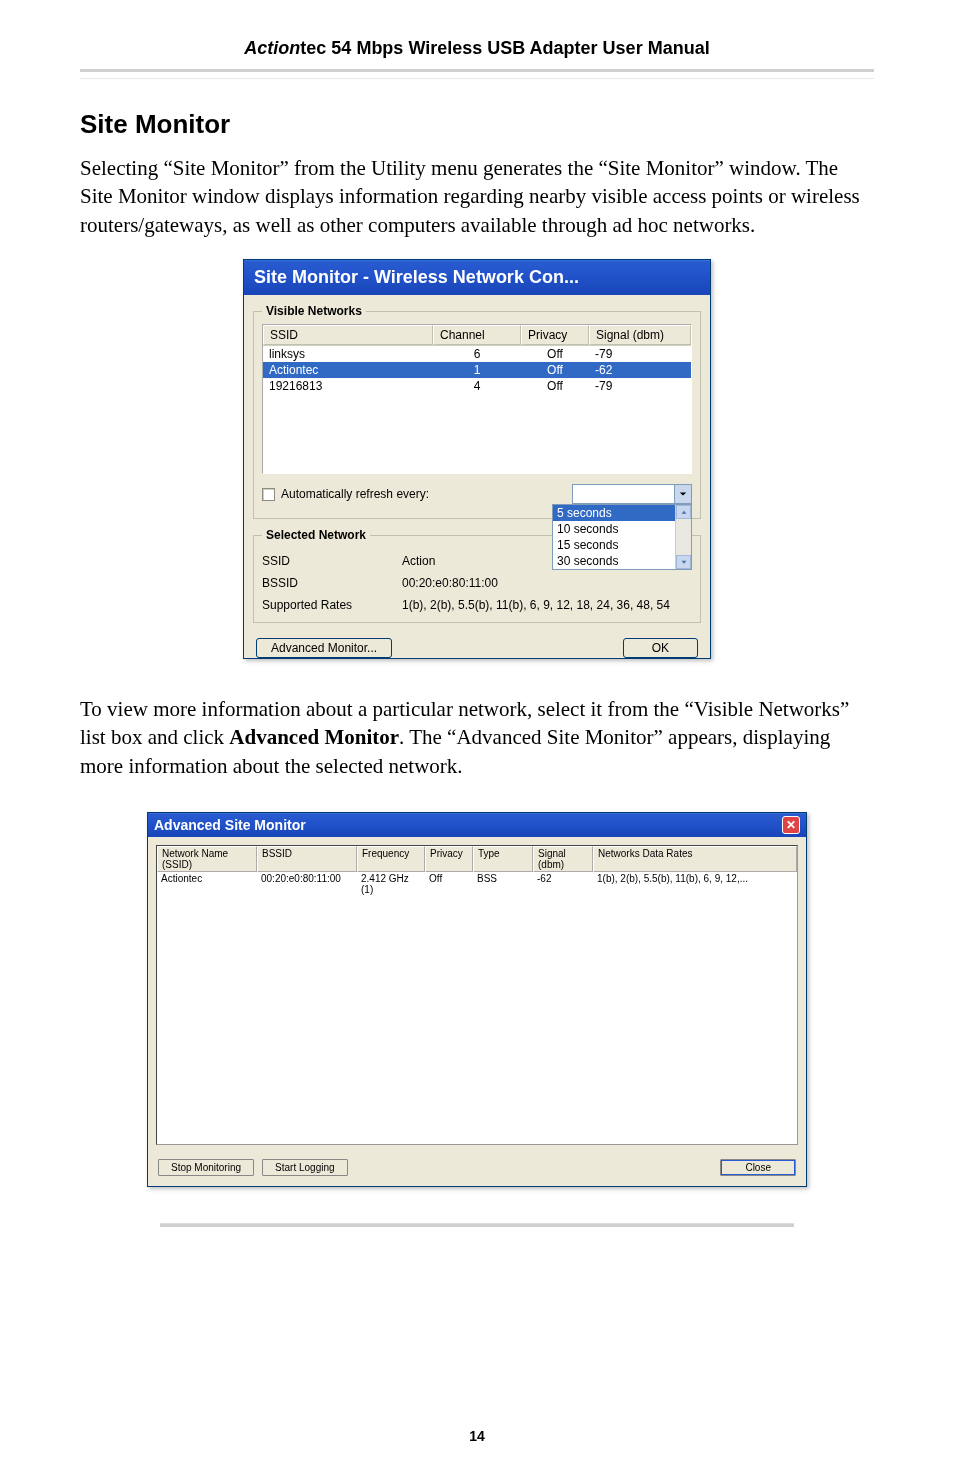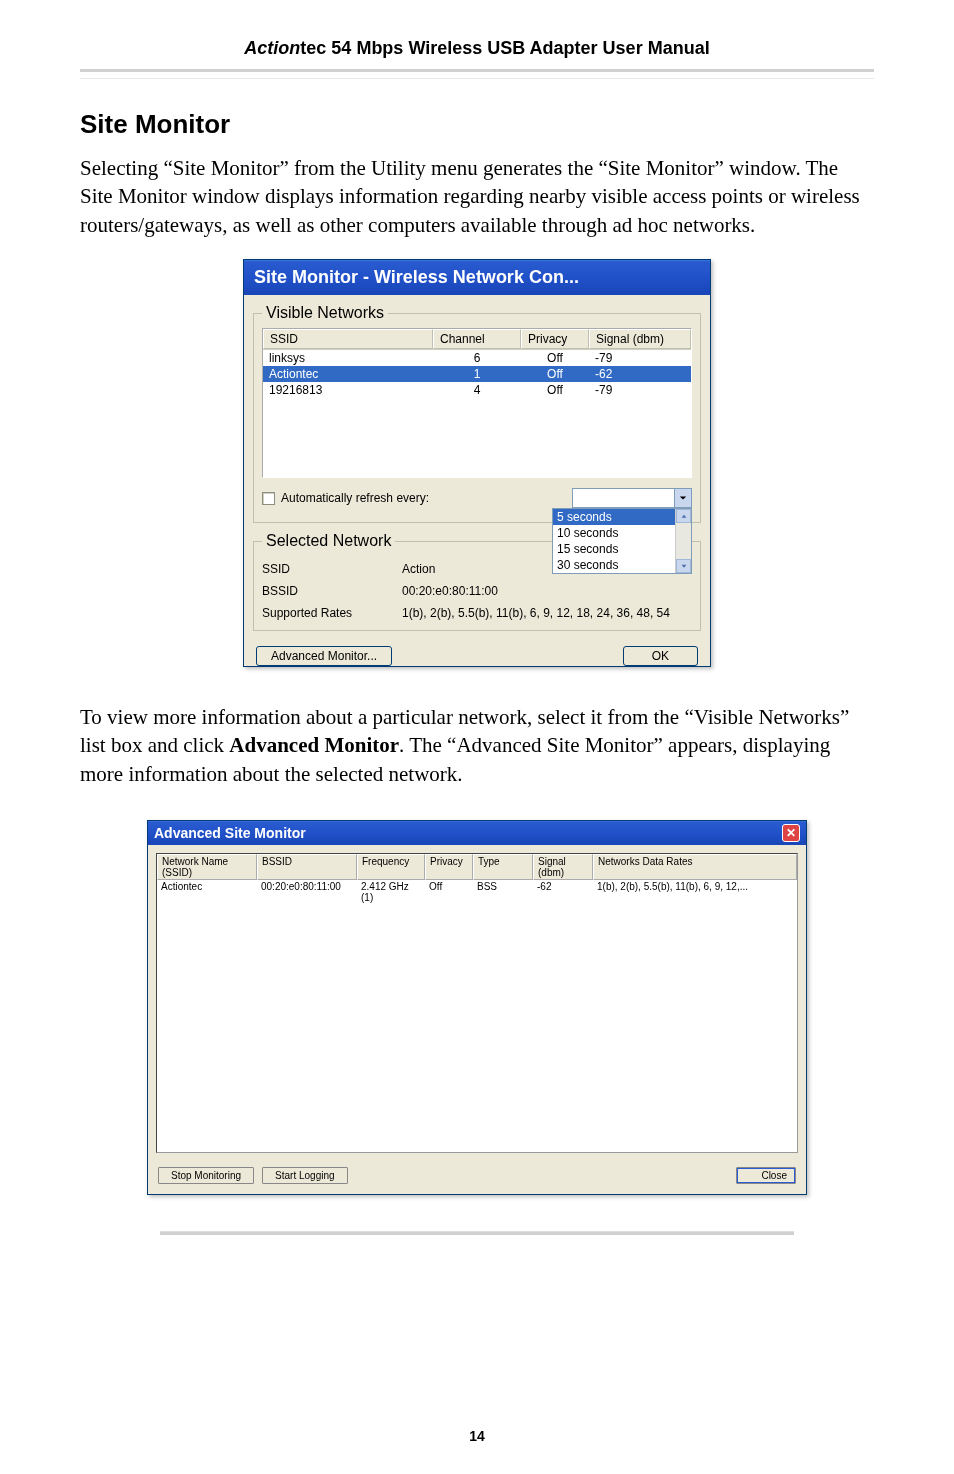--- a/index.html
+++ b/index.html
@@ -54,22 +54,23 @@
     font-size: 18px;
     font-weight: bold;
     padding: 7px 10px;
   }
   fieldset.group {
     border: 1px solid #c0c0b0;
     margin: 9px;
     padding: 6px 8px 10px 8px;
   }
   fieldset.group > legend {
-    font-size: 16px;
+    font-size: 12px;
     padding: 0 4px;
+    font-weight: bold;
   }
   .listbox {
     border: 1px inset #fff;
     background: #fff;
     width: 100%;
     height: 150px;
     overflow: hidden;
   }
   .list-header {
     display: flex;
@@ -313,19 +314,19 @@
         <div class="c-ty">BSS</div>
         <div class="c-sg">-62</div>
         <div class="c-ra">1(b), 2(b), 5.5(b), 11(b), 6, 9, 12,...</div>
       </div>
     </div>
     <div class="bottom2">
       <div style="display:flex; gap:8px">
         <button class="btn-sm">Stop Monitoring</button>
         <button class="btn-sm">Start Logging</button>
       </div>
-      <button class="btn-sm btn-default" style="padding-left:24px;padding-right:8px">Close</button>
+      <button class="btn-sm btn-default" style="padding-left:24px;padding-right:24px">Close</button>
     </div>
   </div>
 </div>
 
 <div class="footer-line"></div>
 <div class="footer">14</div>
 
 </body></html>

